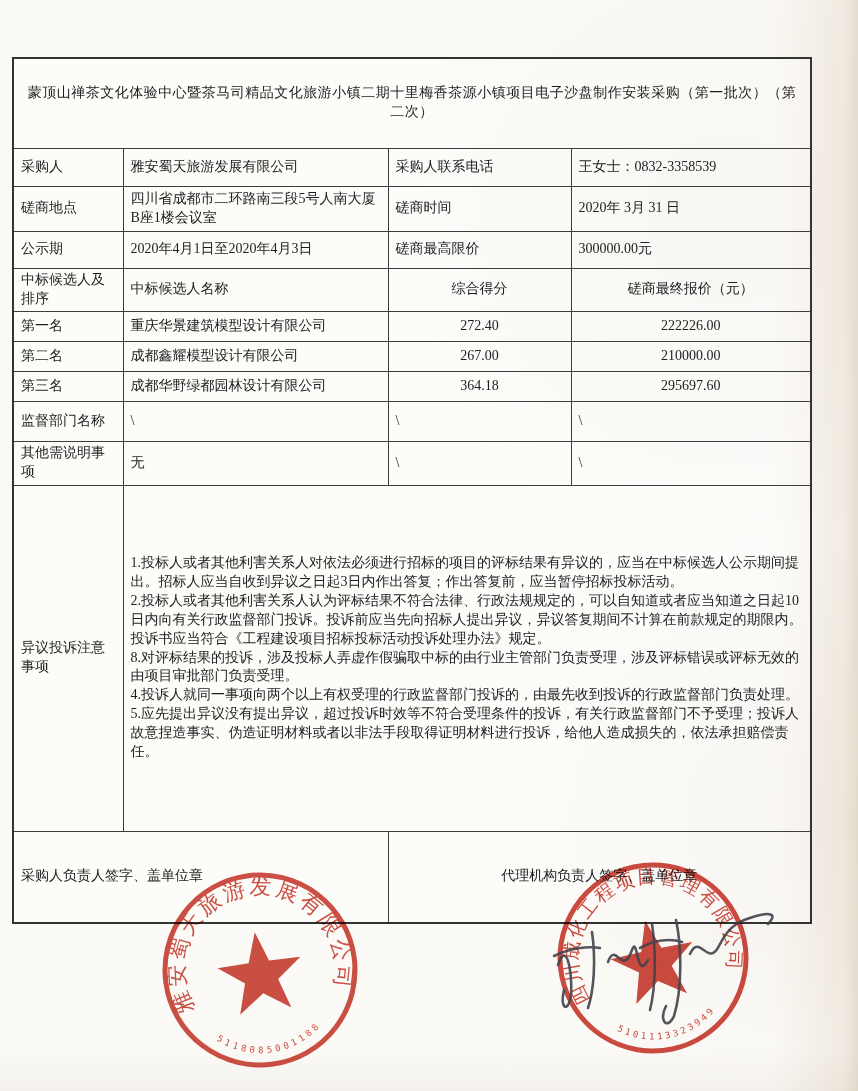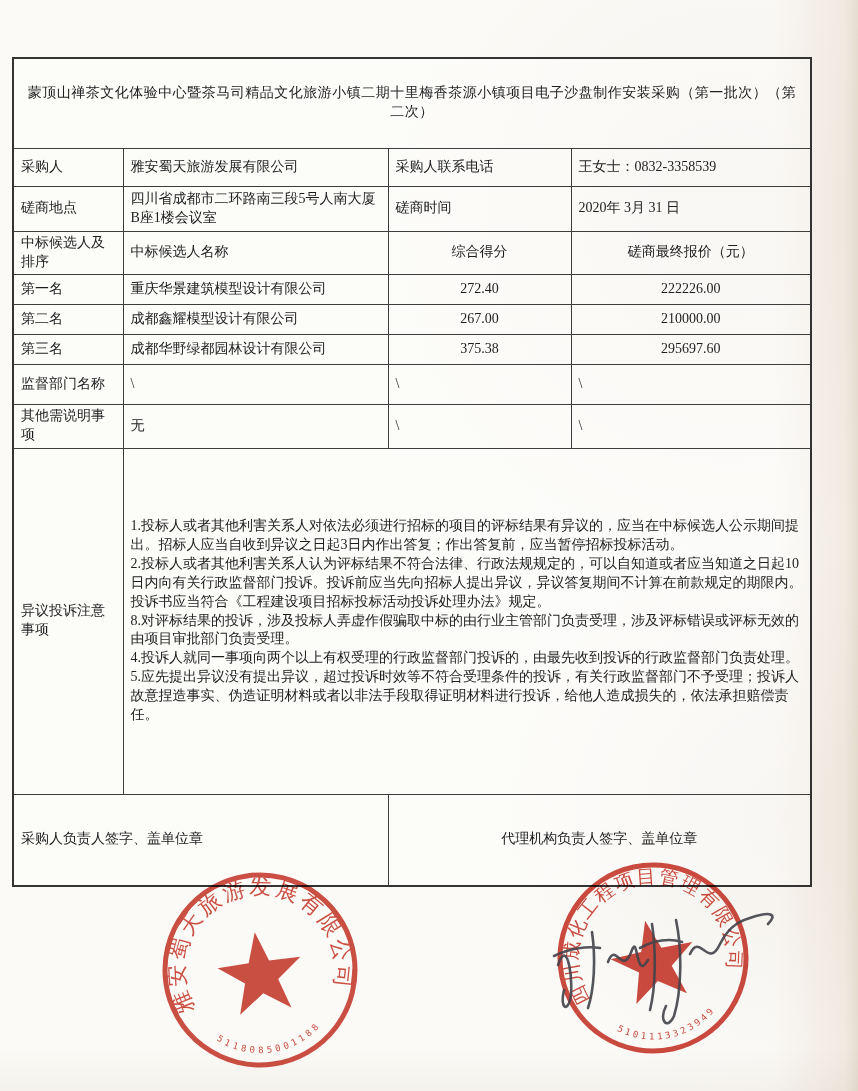--- a/index.html
+++ b/index.html
@@ -73,20 +73,26 @@
   </tr>
 
 
   <tr style="height:45px">
     <td class="lbl">磋商地点</td>
     <td>四川省成都市二环路南三段5号人南大厦B座1楼会议室</td>
     <td>磋商时间</td>
     <td>2020年 3月 31 日</td>
   </tr>
 
+  <tr style="height:37px">
+    <td class="lbl">公示期</td>
+    <td>2020年4月1日至2020年4月3日</td>
+    <td>磋商最高限价</td>
+    <td>300000.00元</td>
+  </tr>
 
   <tr style="height:43px">
     <td class="lbl">中标候选人及排序</td>
     <td>中标候选人名称</td>
     <td class="ctr">综合得分</td>
     <td class="ctr">磋商最终报价（元）</td>
   </tr>
 
   <tr style="height:30px">
     <td class="lbl">第一名</td>
@@ -96,21 +102,21 @@
   </tr>
   <tr style="height:30px">
     <td class="lbl">第二名</td>
     <td>成都鑫耀模型设计有限公司</td>
     <td class="num">267.00</td>
     <td class="num">210000.00</td>
   </tr>
   <tr style="height:30px">
     <td class="lbl">第三名</td>
     <td>成都华野绿都园林设计有限公司</td>
-    <td class="num">375.38</td>
+    <td class="num">364.18</td>
     <td class="num">295697.60</td>
   </tr>
 
   <tr style="height:40px">
     <td class="lbl">监督部门名称</td>
     <td class="slash">\</td>
     <td class="slash">\</td>
     <td class="slash">\</td>
   </tr>
 

